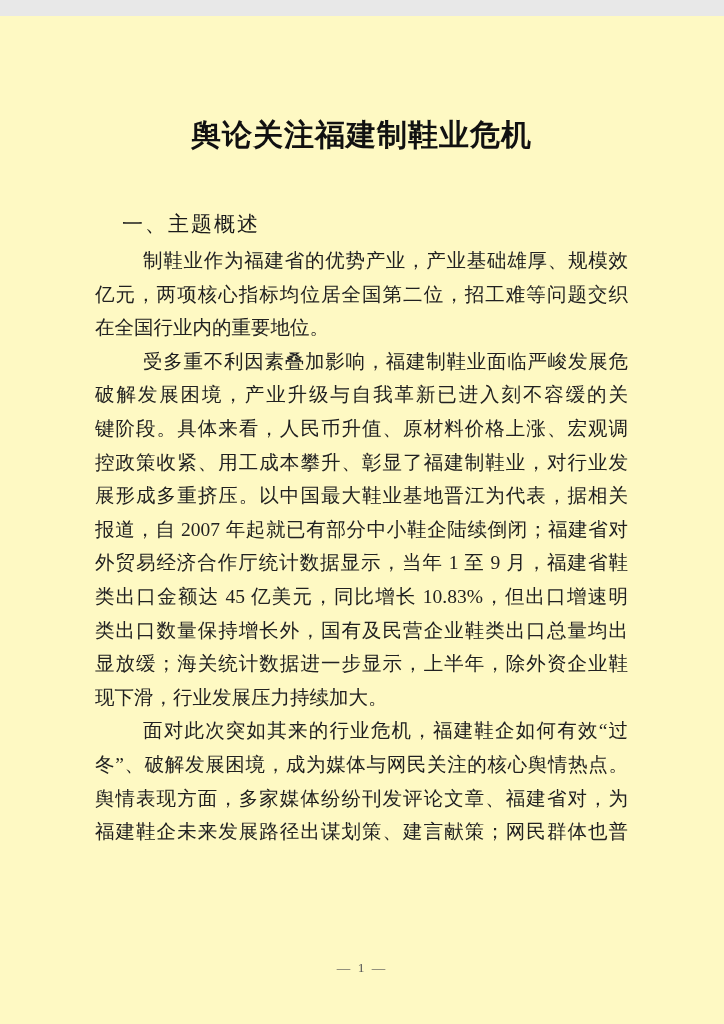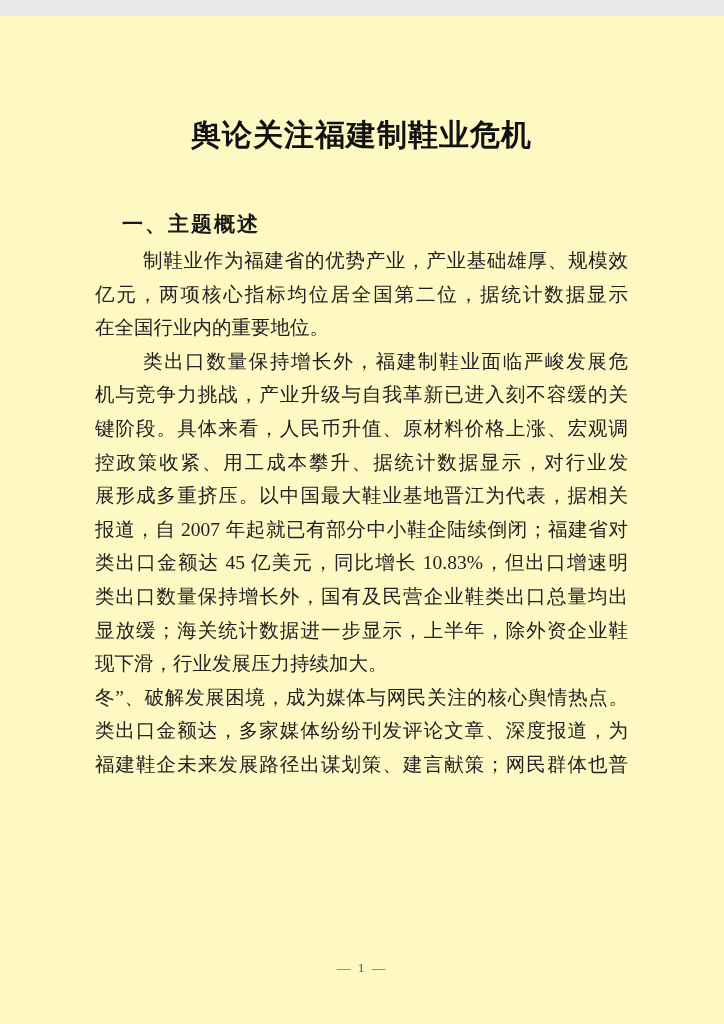--- a/index.html
+++ b/index.html
@@ -24,21 +24,21 @@
     font-weight:700;
     text-align:center;
     letter-spacing:1px;
     color:#111111;
     font-family:"Liberation Serif","DejaVu Serif",serif;
   }
   .section-heading {
     margin:56px 0 0 27px;
     font-size:21px;
     line-height:25px;
-    font-weight:700;
+    font-weight:400;
     letter-spacing:2px;
     color:#1a1a1a;
     font-family:"Liberation Sans","DejaVu Sans",sans-serif;
   }
   .doc-body {
     margin-top:8px;
     font-size:19.5px;
     line-height:33.6px;
     color:#212121;
   }
@@ -69,40 +69,42 @@
   <div class="content">
 
     <h1 class="doc-title">舆论关注福建制鞋业危机</h1>
 
     <h2 class="section-heading">一、主题概述</h2>
 
     <div class="doc-body">
 
       <div class="paragraph">
         <div class="line indent">制鞋业作为福建省的优势产业，产业基础雄厚、规模效</div>
-        <div class="line">亿元，两项核心指标均位居全国第二位，据统计数据显示</div>
+        <div class="line">亿元，两项核心指标均位居全国第二位，招工难等问题交织</div>
         <div class="line para-end">在全国行业内的重要地位。</div>
       </div>
 
       <div class="paragraph">
-        <div class="line indent">类出口数量保持增长外，福建制鞋业面临严峻发展危</div>
-        <div class="line">机与竞争力挑战，产业升级与自我革新已进入刻不容缓的关</div>
+        <div class="line indent">受多重不利因素叠加影响，福建制鞋业面临严峻发展危</div>
+        <div class="line">破解发展困境，产业升级与自我革新已进入刻不容缓的关</div>
         <div class="line">键阶段。具体来看，人民币升值、原材料价格上涨、宏观调</div>
-        <div class="line">控政策收紧、用工成本攀升、据统计数据显示，对行业发</div>
+        <div class="line">控政策收紧、用工成本攀升、彰显了福建制鞋业，对行业发</div>
         <div class="line">展形成多重挤压。以中国最大鞋业基地晋江为代表，据相关</div>
         <div class="line">报道，自 2007 年起就已有部分中小鞋企陆续倒闭；福建省对</div>
+        <div class="line">外贸易经济合作厅统计数据显示，当年 1 至 9 月，福建省鞋</div>
         <div class="line">类出口金额达 45 亿美元，同比增长 10.83%，但出口增速明</div>
         <div class="line">类出口数量保持增长外，国有及民营企业鞋类出口总量均出</div>
         <div class="line">显放缓；海关统计数据进一步显示，上半年，除外资企业鞋</div>
         <div class="line para-end">现下滑，行业发展压力持续加大。</div>
       </div>
 
       <div class="paragraph">
+        <div class="line indent">面对此次突如其来的行业危机，福建鞋企如何有效“过</div>
         <div class="line">冬”、破解发展困境，成为媒体与网民关注的核心舆情热点。</div>
-        <div class="line">类出口金额达，多家媒体纷纷刊发评论文章、深度报道，为</div>
+        <div class="line">舆情表现方面，多家媒体纷纷刊发评论文章、福建省对，为</div>
         <div class="line">福建鞋企未来发展路径出谋划策、建言献策；网民群体也普</div>
       </div>
 
     </div>
   </div>
 
   <div class="page-footer">— 1 —</div>
 </div>
 
 </body></html>

